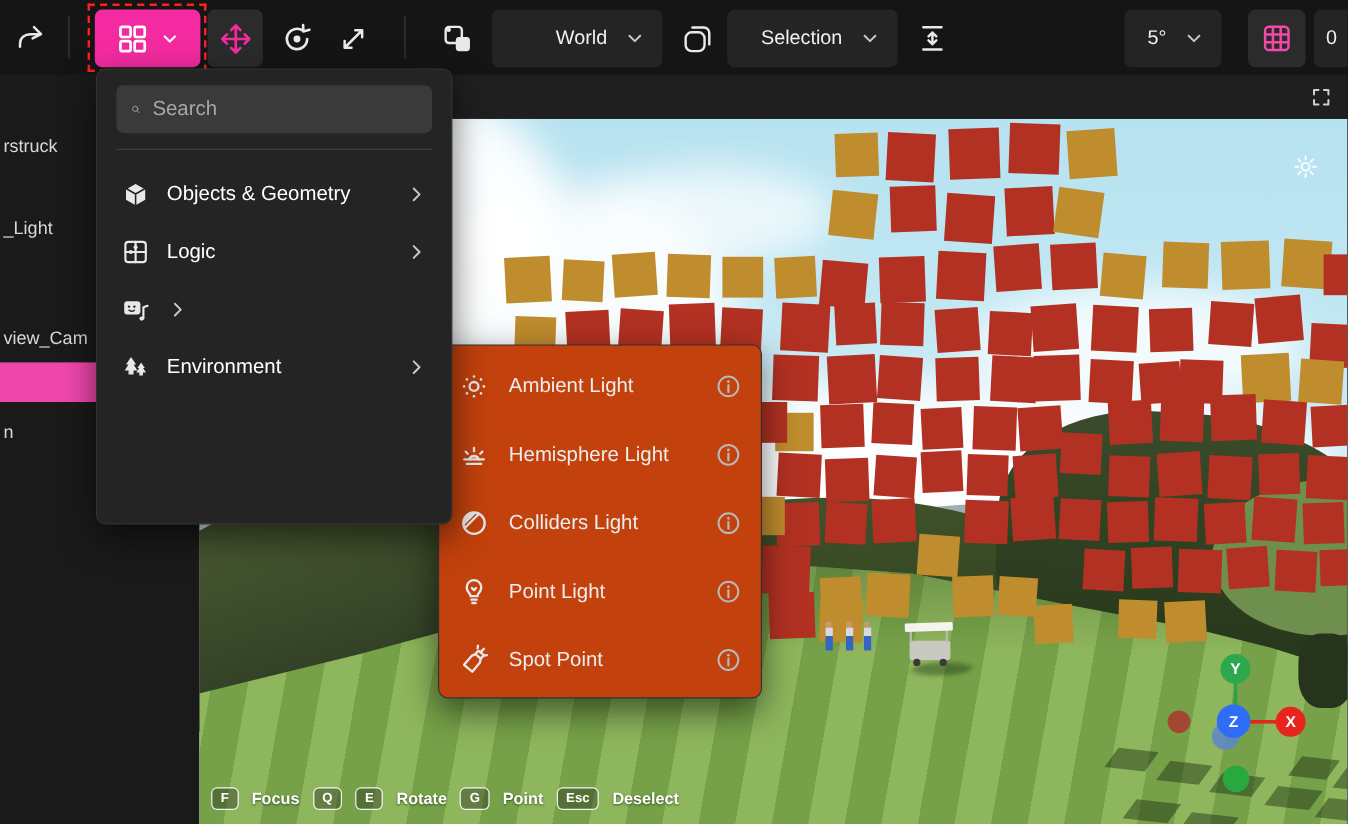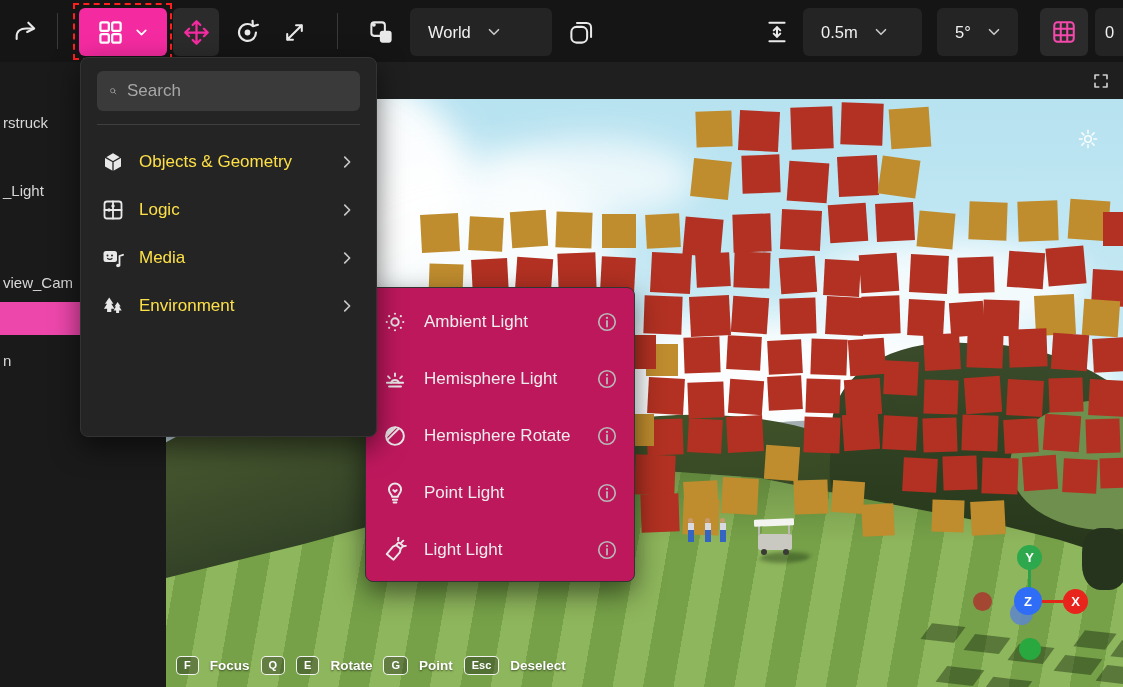--- a/index.html
+++ b/index.html
@@ -4,21 +4,21 @@
 <style>
   *{box-sizing:border-box;margin:0;padding:0}
   html,body{width:1123px;height:687px}
   body{position:relative;overflow:hidden;background:#141414;font-family:"Liberation Sans",sans-serif;color:#ececec}
   svg{display:block}
 
   
   .toolbar{position:absolute;left:0;top:0;width:1123px;height:62px;background:#151515;z-index:20;display:block}
   .tb-sep{position:absolute;top:13px;width:1px;height:36px;background:#3a3a3a}
   .tb-iconbtn{position:absolute;top:8px;height:48px;display:flex;align-items:center;justify-content:center;border-radius:6px;color:#e9e9e9;cursor:pointer}
-  .tb-dd{position:absolute;top:8px;height:48px;background:#242424;border-radius:6px;display:flex;align-items:center;justify-content:flex-start;padding:0 14px 0 18px;font-size:16.5px;color:#f0f0f0;cursor:pointer}
+  .tb-dd{position:absolute;top:8px;height:48px;background:#242424;border-radius:6px;display:flex;align-items:center;justify-content:flex-end;padding:0 14px 0 18px;font-size:16.5px;color:#f0f0f0;cursor:pointer}
   .tb-dd .chev{color:#c9c9c9;margin-left:14px}
   .build-ring{position:absolute;left:73px;top:3px;width:99px;height:57px;border:2px dashed #ff1f1f;z-index:22}
   .build-btn{position:absolute;left:79px;top:8px;width:88px;height:48px;background:#f42ba0;border-radius:6px;display:flex;align-items:center;justify-content:center;gap:9px;color:#fff;cursor:pointer;z-index:23}
   .move-btn{left:173px;width:46px;background:#2b2b2b;color:#f42ba0}
   .rotate-btn{left:224px;width:46px}
   .scale-btn{left:272px;width:44px}
   .dup-btn{left:358px;width:46px}
   .snap-btn{left:558px;width:46px}
   .fit-btn{left:756px;width:42px}
   .gridtoggle-btn{left:1040px;width:48px;background:#2b2b2b;color:#f449ab}
@@ -75,28 +75,28 @@
   .hint-key{border:1.6px solid rgba(255,255,255,.92);border-radius:5px;background:rgba(20,20,20,.35);color:#fff;font-size:11px;font-weight:bold;padding:3px 7px;line-height:1}
   .hint-label{color:#fff;font-size:13.5px;font-weight:bold;text-shadow:0 1px 2px rgba(0,0,0,.55)}
 
   
   .menu-panel{position:absolute;left:80px;top:57px;width:297px;height:380px;background:#242424;border:1px solid #333;border-radius:8px;box-shadow:0 10px 28px rgba(0,0,0,.55);z-index:30;padding:13px 8px 8px 8px}
   .search-box{margin:0 8px;height:40px;background:#3a3a3a;border-radius:6px;display:flex;align-items:center;padding:0 12px;gap:10px}
   .search-box svg{color:#b0b0b0}
   .search-input{flex:1;background:transparent;border:none;outline:none;color:#eee;font-size:17px;font-family:"Liberation Sans",sans-serif}
   .search-input::placeholder{color:#a7a7a7}
   .menu-divider{height:1px;background:#3f3f3f;margin:13px 8px}
-  .menu-item{height:48px;display:flex;align-items:center;padding:0 12px 0 12px;border-radius:6px;cursor:pointer;color:#fde047}
+  .menu-item{height:48px;display:flex;align-items:center;padding:0 12px 0 12px;border-radius:6px;cursor:pointer;color:#ffffff}
   .menu-item.active{background:#3c3c3c}
   .mi-icon{width:24px;height:24px;margin-right:14px;color:#e8e8e8}
   .mi-label{flex:1;font-size:17px}
   .mi-chev{width:18px;height:18px;color:#c8c8c8}
 
   
-  .submenu-panel{position:absolute;left:365px;top:287px;width:270px;height:295px;background:#be185d;border:1px solid #333;border-radius:8px;box-shadow:0 10px 28px rgba(0,0,0,.55);z-index:29;padding:5px 10px}
+  .submenu-panel{position:absolute;left:365px;top:287px;width:270px;height:295px;background:#c2410c;border:1px solid #333;border-radius:8px;box-shadow:0 10px 28px rgba(0,0,0,.55);z-index:29;padding:5px 10px}
   .sub-item{height:57px;display:flex;align-items:center;padding:0 6px;cursor:pointer;color:#ededed}
   .sub-icon{width:26px;height:26px;margin-right:16px;color:#e8e8e8}
   .sub-label{flex:1;font-size:17px}
   .sub-info{width:22px;height:22px;color:#b8b8b8;cursor:pointer}
 </style>
 </head>
 <body>
 
 <div class="toolbar">
   <div class="tb-iconbtn" style="left:4px;width:44px">
@@ -153,33 +153,33 @@
       </svg>
   </div>
 
   <div class="tb-iconbtn snap-btn">
     <svg width="27" height="27" viewBox="0 0 24 24" fill="none" stroke="currentColor" stroke-width="1.8" stroke-linecap="round" stroke-linejoin="round">
         <rect x="3" y="7" width="14" height="14" rx="4.5"></rect>
         <path d="M8 3.5h8.5a4 4 0 0 1 4 4V16"></path>
       </svg>
   </div>
 
+  <div class="tb-dd" style="left:606px;width:142px">
+    <span>Selection</span>
+    <svg class="chev" width="18" height="18" viewBox="0 0 24 24" fill="none" stroke="currentColor" stroke-width="2.2" stroke-linecap="round" stroke-linejoin="round">
+        <polyline points="6 9 12 15 18 9"></polyline>
+      </svg>
+  </div>
 
   <div class="tb-iconbtn fit-btn">
     <svg width="26" height="26" viewBox="0 0 24 24" fill="none" stroke="currentColor" stroke-width="1.9" stroke-linecap="round" stroke-linejoin="round">
         <path d="M5 3.5h14M5 20.5h14M12 7.5v9M12 7.5l-3 3M12 7.5l3 3M12 16.5l-3-3M12 16.5l3-3"></path>
       </svg>
   </div>
 
-  <div class="tb-dd" style="left:803px;width:119px">
-    <span>0.5m</span>
-    <svg class="chev" width="18" height="18" viewBox="0 0 24 24" fill="none" stroke="currentColor" stroke-width="2.2" stroke-linecap="round" stroke-linejoin="round">
-        <polyline points="6 9 12 15 18 9"></polyline>
-      </svg>
-  </div>
 
   <div class="tb-dd" style="left:937px;width:81px">
     <span>5°</span>
     <svg class="chev" width="18" height="18" viewBox="0 0 24 24" fill="none" stroke="currentColor" stroke-width="2.2" stroke-linecap="round" stroke-linejoin="round">
         <polyline points="6 9 12 15 18 9"></polyline>
       </svg>
   </div>
 
   <div class="tb-iconbtn gridtoggle-btn">
     <svg width="26" height="26" viewBox="0 0 24 24" fill="none" stroke="currentColor" stroke-width="1.9">
@@ -453,21 +453,20 @@
         <div class="mi-icon">
           <svg width="100%" height="100%" viewBox="0 0 24 24" fill="none" stroke="currentColor" stroke-width="1.8" stroke-linecap="round" stroke-linejoin="round">
             <rect x="2.5" y="5" width="13.5" height="11" rx="2.5" fill="#e8e8e8" stroke="none"></rect>
             <circle cx="6.5" cy="9.5" r="1" fill="#242424" stroke="none"></circle>
             <circle cx="11" cy="9.5" r="1" fill="#242424" stroke="none"></circle>
             <path d="M6.5 12.5c1.5 1 3.5 1 4.5 0" stroke="#242424" stroke-width="1.2"></path>
             <path d="M18.5 19.5V10l3.5-1.2" stroke="#e8e8e8"></path>
             <circle cx="17" cy="19.5" r="1.8" fill="#e8e8e8" stroke="none"></circle>
           </svg>
         </div>
-        <span class="mi-label">Media</span>
         <span class="mi-chev">
           <svg width="100%" height="100%" viewBox="0 0 24 24" fill="none" stroke="currentColor" stroke-width="1.8" stroke-linecap="round" stroke-linejoin="round">
             <polyline points="9 5.5 15.5 12 9 18.5" stroke-width="2.2"></polyline>
           </svg>
         </span>
       </div>
       <div class="menu-item">
         <div class="mi-icon">
           <svg width="100%" height="100%" viewBox="0 0 24 24" fill="none" stroke="currentColor" stroke-width="1.8" stroke-linecap="round" stroke-linejoin="round">
             <path d="M8.2 3.5l4.2 6.2h-2.1l3.2 5h-3.2v3.3H6.1v-3.3H2.9l3.2-5H4z" fill="#e8e8e8" stroke="none"></path>
@@ -528,21 +527,21 @@
           </svg>
         </span>
       </div>
       <div class="sub-item">
         <div class="sub-icon">
           <svg width="100%" height="100%" viewBox="0 0 24 24" fill="none" stroke="currentColor" stroke-width="1.8" stroke-linecap="round" stroke-linejoin="round">
             <circle cx="12" cy="12" r="8.2"></circle>
             <path d="M5.3 9.2l4-4M4.2 12.4l8.2-8.2M5.2 15.4L15.3 5.3"></path>
           </svg>
         </div>
-        <span class="sub-label">Hemisphere Rotate</span>
+        <span class="sub-label">Colliders Light</span>
         <span class="sub-info">
           <svg width="100%" height="100%" viewBox="0 0 24 24" fill="none" stroke="currentColor" stroke-width="1.8" stroke-linecap="round" stroke-linejoin="round">
             <circle cx="12" cy="12" r="9"></circle>
             <path d="M12 10.8V17" stroke-width="2"></path>
             <circle cx="12" cy="7.6" r="1.25" fill="currentColor" stroke="none"></circle>
           </svg>
         </span>
       </div>
       <div class="sub-item">
         <div class="sub-icon">
@@ -563,21 +562,21 @@
       <div class="sub-item">
         <div class="sub-icon">
           <svg width="100%" height="100%" viewBox="0 0 24 24" fill="none" stroke="currentColor" stroke-width="1.8" stroke-linecap="round" stroke-linejoin="round">
             <g transform="rotate(40 12 13)">
               <rect x="9.3" y="4.5" width="5.4" height="3.6" rx="0.8"></rect>
               <path d="M9.3 8.1L7.9 11v9h8.2v-9l-1.4-2.9"></path>
             </g>
             <path d="M17.8 5.2l1.8-1.8M19.6 8.6l2.4-.4M14.8 3l.3-2.2"></path>
           </svg>
         </div>
-        <span class="sub-label">Light Light</span>
+        <span class="sub-label">Spot Point</span>
         <span class="sub-info">
           <svg width="100%" height="100%" viewBox="0 0 24 24" fill="none" stroke="currentColor" stroke-width="1.8" stroke-linecap="round" stroke-linejoin="round">
             <circle cx="12" cy="12" r="9"></circle>
             <path d="M12 10.8V17" stroke-width="2"></path>
             <circle cx="12" cy="7.6" r="1.25" fill="currentColor" stroke="none"></circle>
           </svg>
         </span>
       </div>
     </div>
 </div>

